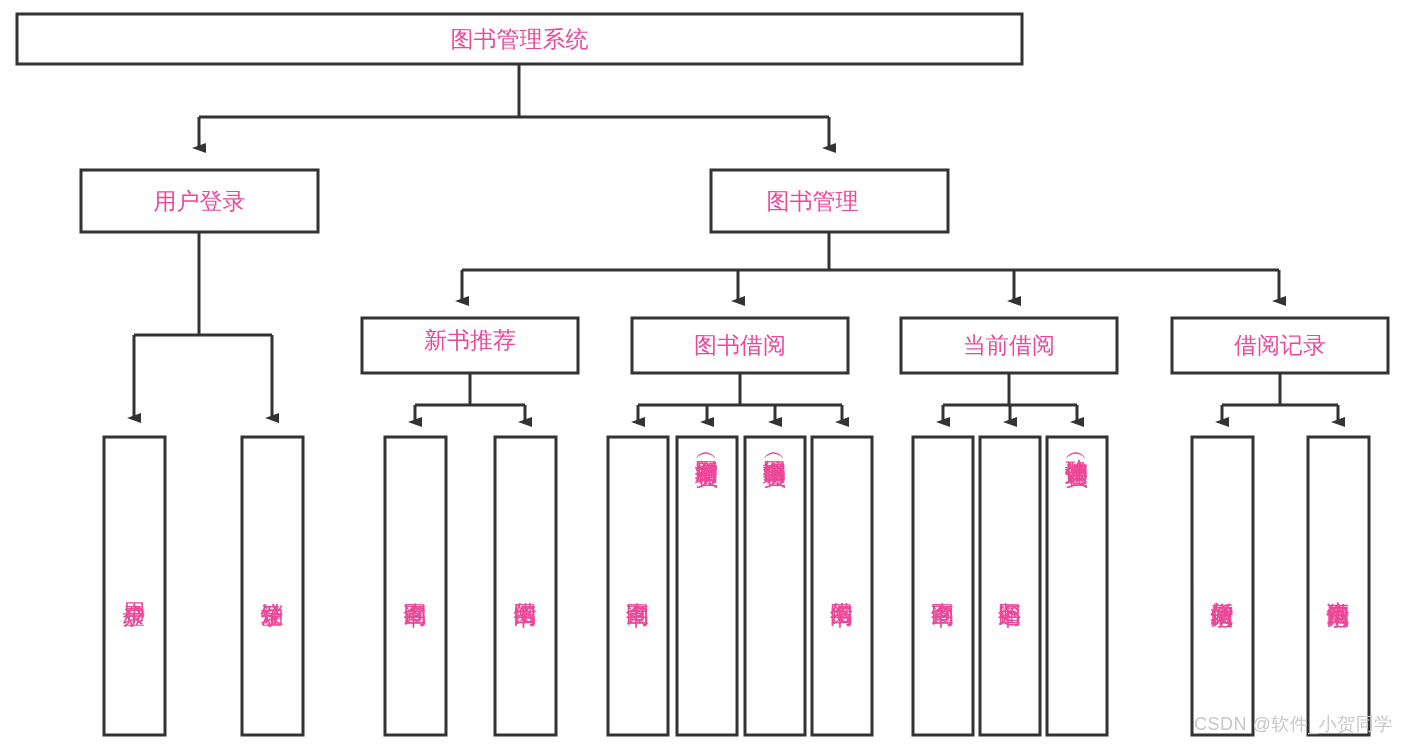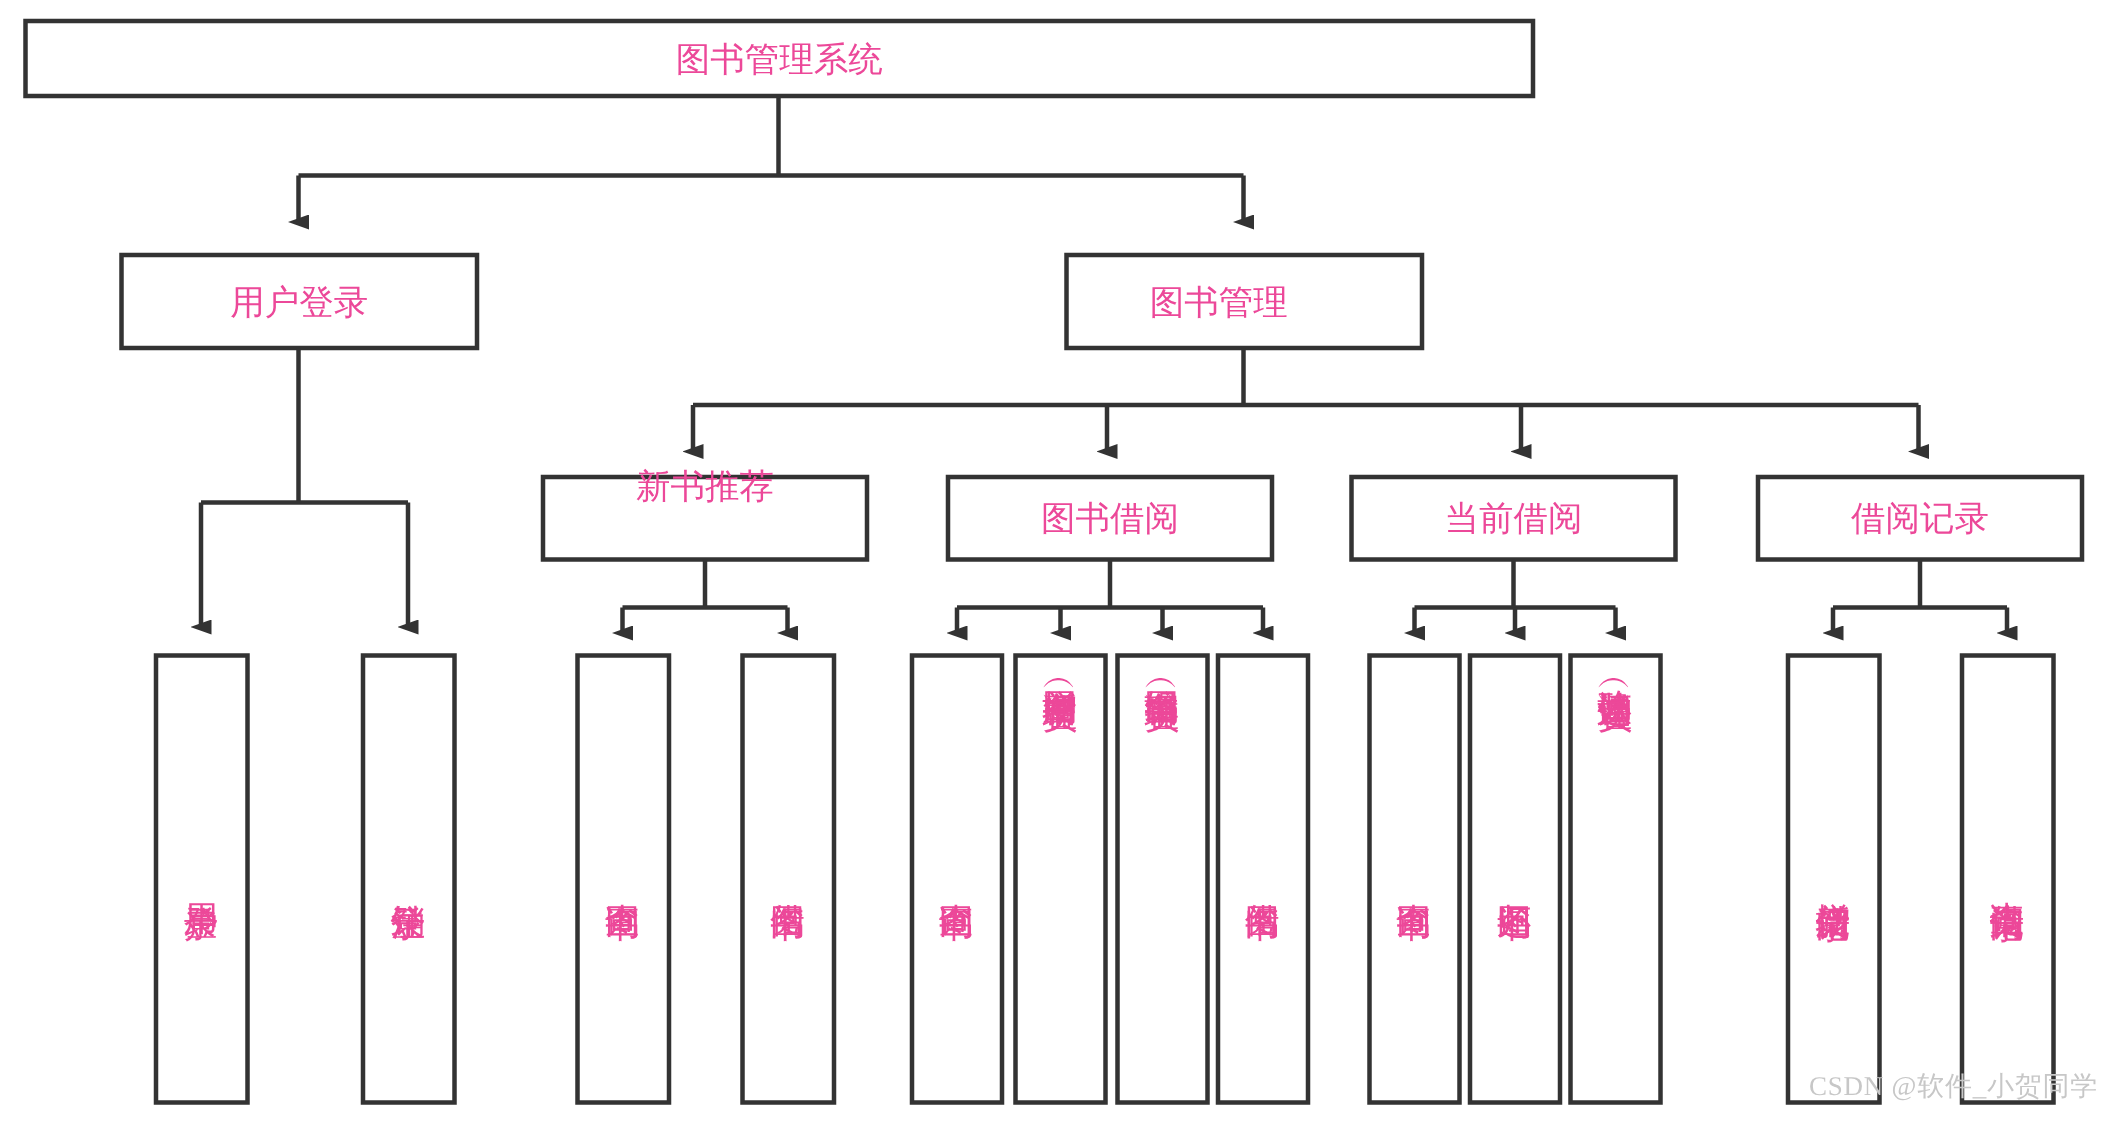--- a/index.html
+++ b/index.html
@@ -54,24 +54,23 @@
     writing-mode: vertical-rl;
     text-orientation: upright;
     font-size: 23px;
     letter-spacing: 1px;
     line-height: 1.05;
   }
   .watermark {
     position: absolute;
     color: #c7c7c7;
     font-size: 18px;
-    font-family: Liberation Serif, serif;
+    font-family: Liberation Sans, sans-serif;
     white-space: nowrap;
     letter-spacing: 0.5px;
-    padding-left: 12px;
   }
 </style>
 </head>
 <body>
 
 <div id="diagram-root">
 
   <svg class="flow" viewBox="0 0 1405 747" xmlns="http://www.w3.org/2000/svg">
     <defs>
       <marker id="arrow" markerWidth="14" markerHeight="14" refX="5" refY="7" orient="auto" markerUnits="userSpaceOnUse">
@@ -149,21 +148,21 @@
 
     <rect class="node-box" x="1192" y="437" width="61" height="298"></rect>
     <rect class="node-box" x="1308" y="437" width="61" height="298"></rect>
   </svg>
 
   <div class="node-label horiz-label" style="left:17px; top:14px; width:1005px; height:50px;">图书管理系统</div>
 
   <div class="node-label horiz-label" style="left:81px; top:170px; width:237px; height:62px;">用户登录</div>
   <div class="node-label horiz-label" style="left:711px; top:170px; width:203px; height:62px;">图书管理</div>
 
-  <div class="node-label horiz-label" style="left:362px; top:304px; width:216px; height:40px;">新书推荐</div>
+  <div class="node-label horiz-label" style="left:362px; top:320px; width:216px; height:40px;">新书推荐</div>
   <div class="node-label horiz-label" style="left:632px; top:318px; width:216px; height:55px;border-radius:22px;">图书借阅</div>
   <div class="node-label horiz-label" style="left:901px; top:318px; width:216px; height:55px;">当前借阅</div>
   <div class="node-label horiz-label" style="left:1172px; top:318px; width:216px; height:55px;">借阅记录</div>
 
   <div class="node-label vert-label" style="left:104px; top:437px; width:61px; height:298px;">用户登录</div>
   <div class="node-label vert-label" style="left:242px; top:437px; width:61px; height:298px;">注销登录</div>
 
   <div class="node-label vert-label" style="left:385px; top:437px; width:61px; height:298px;">查询图书</div>
   <div class="node-label vert-label" style="left:495px; top:437px; width:61px; height:298px;">借阅图书</div>
 

